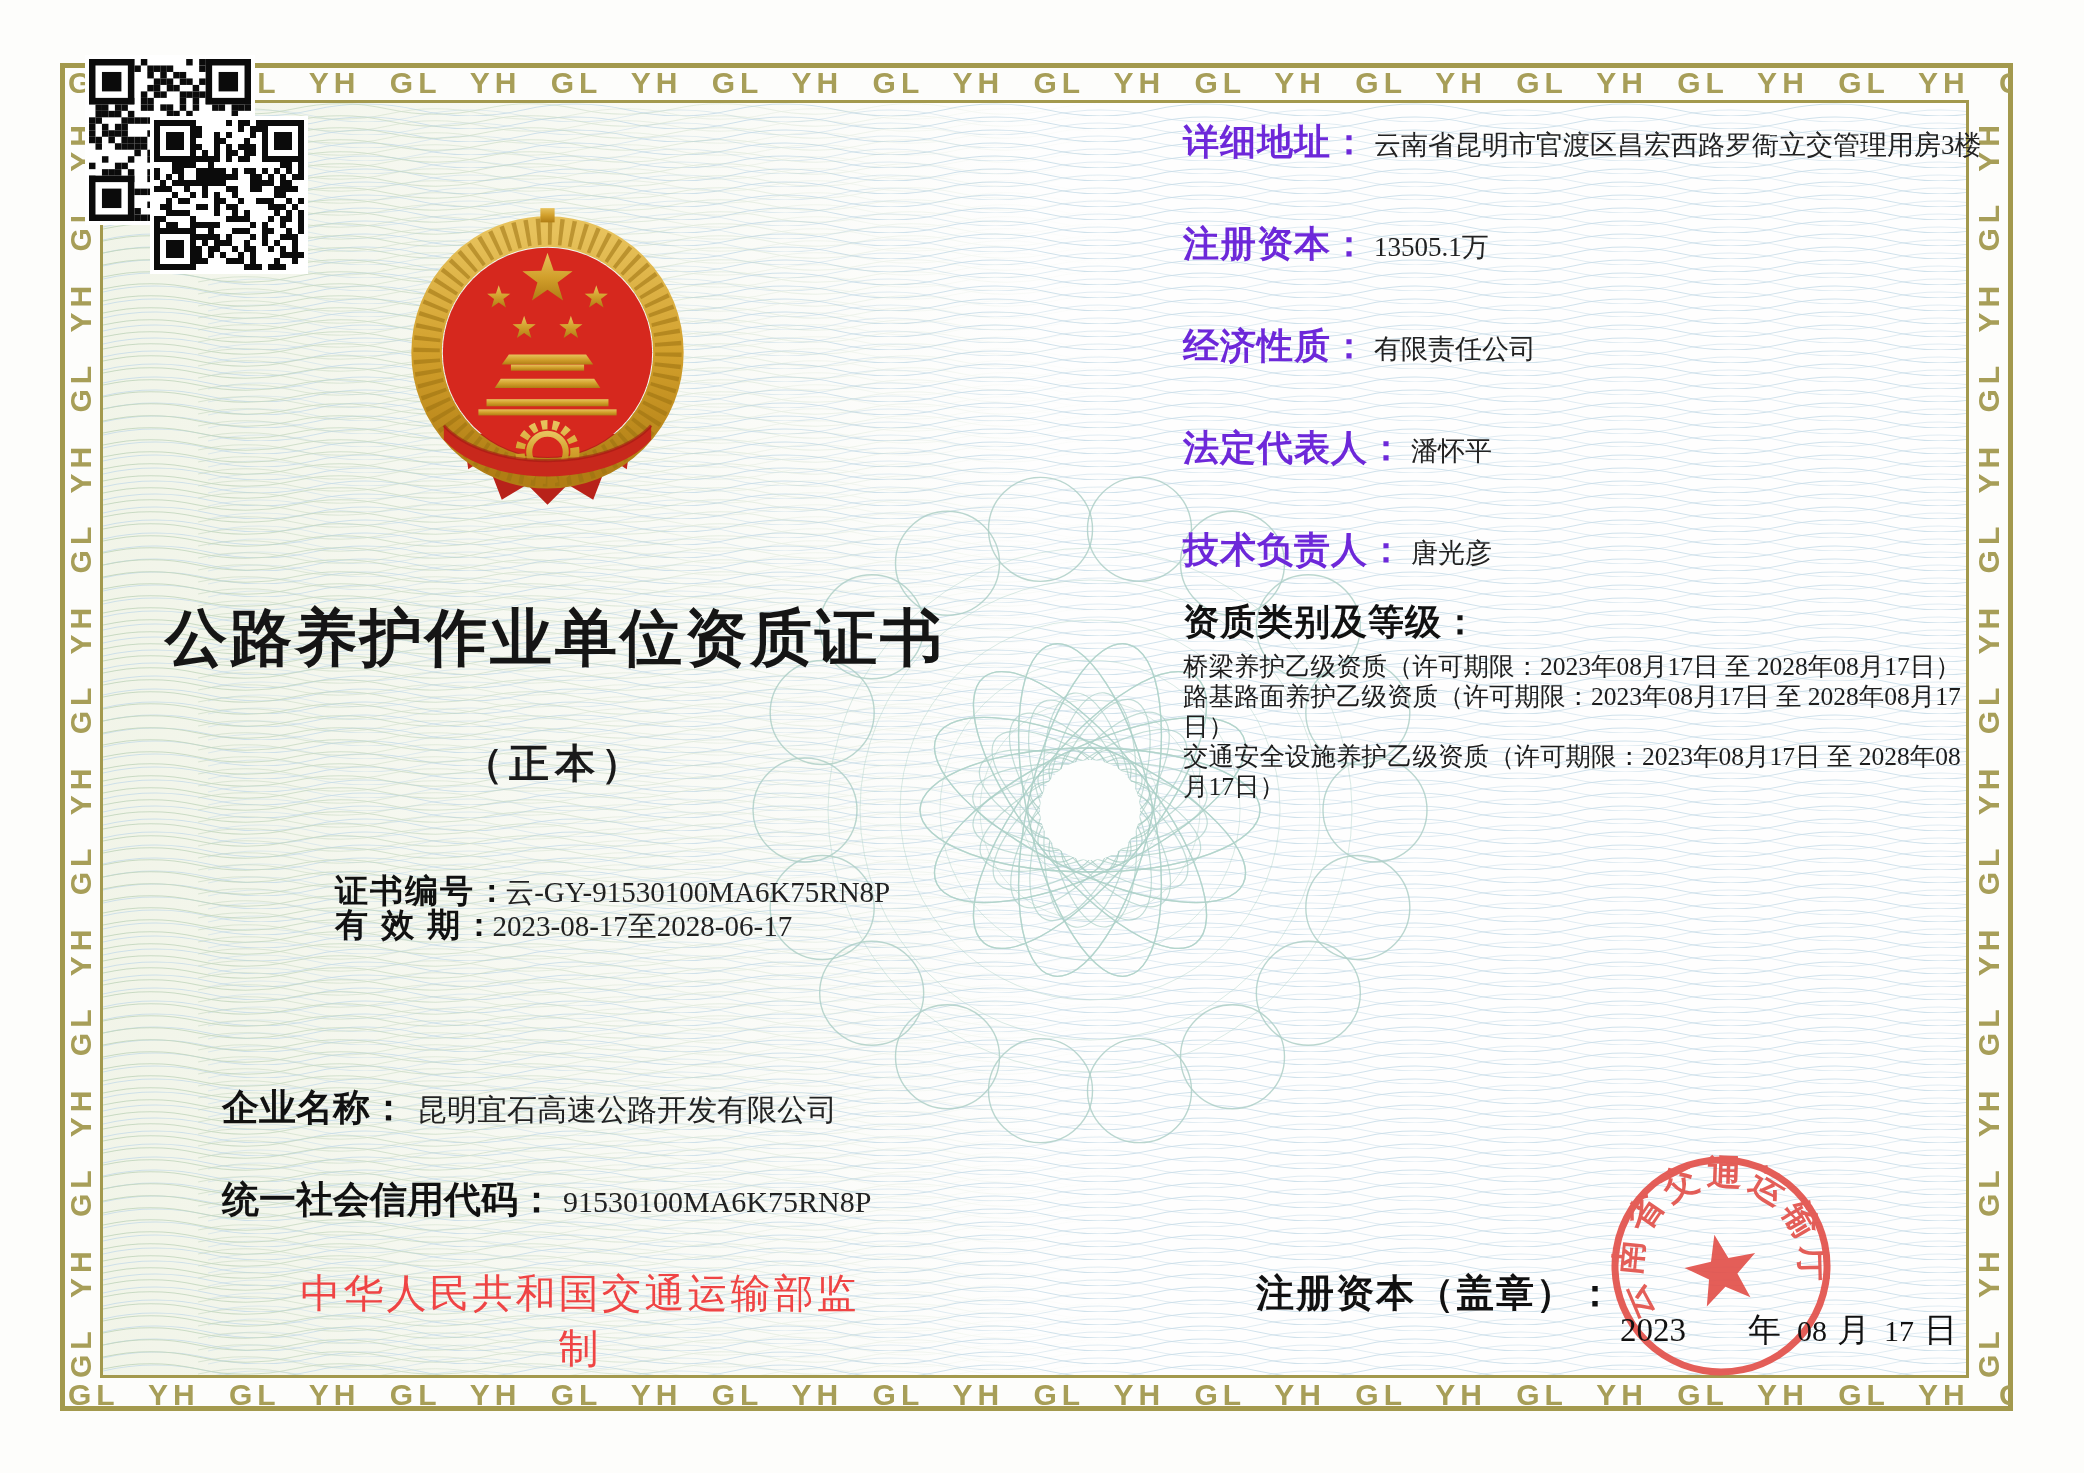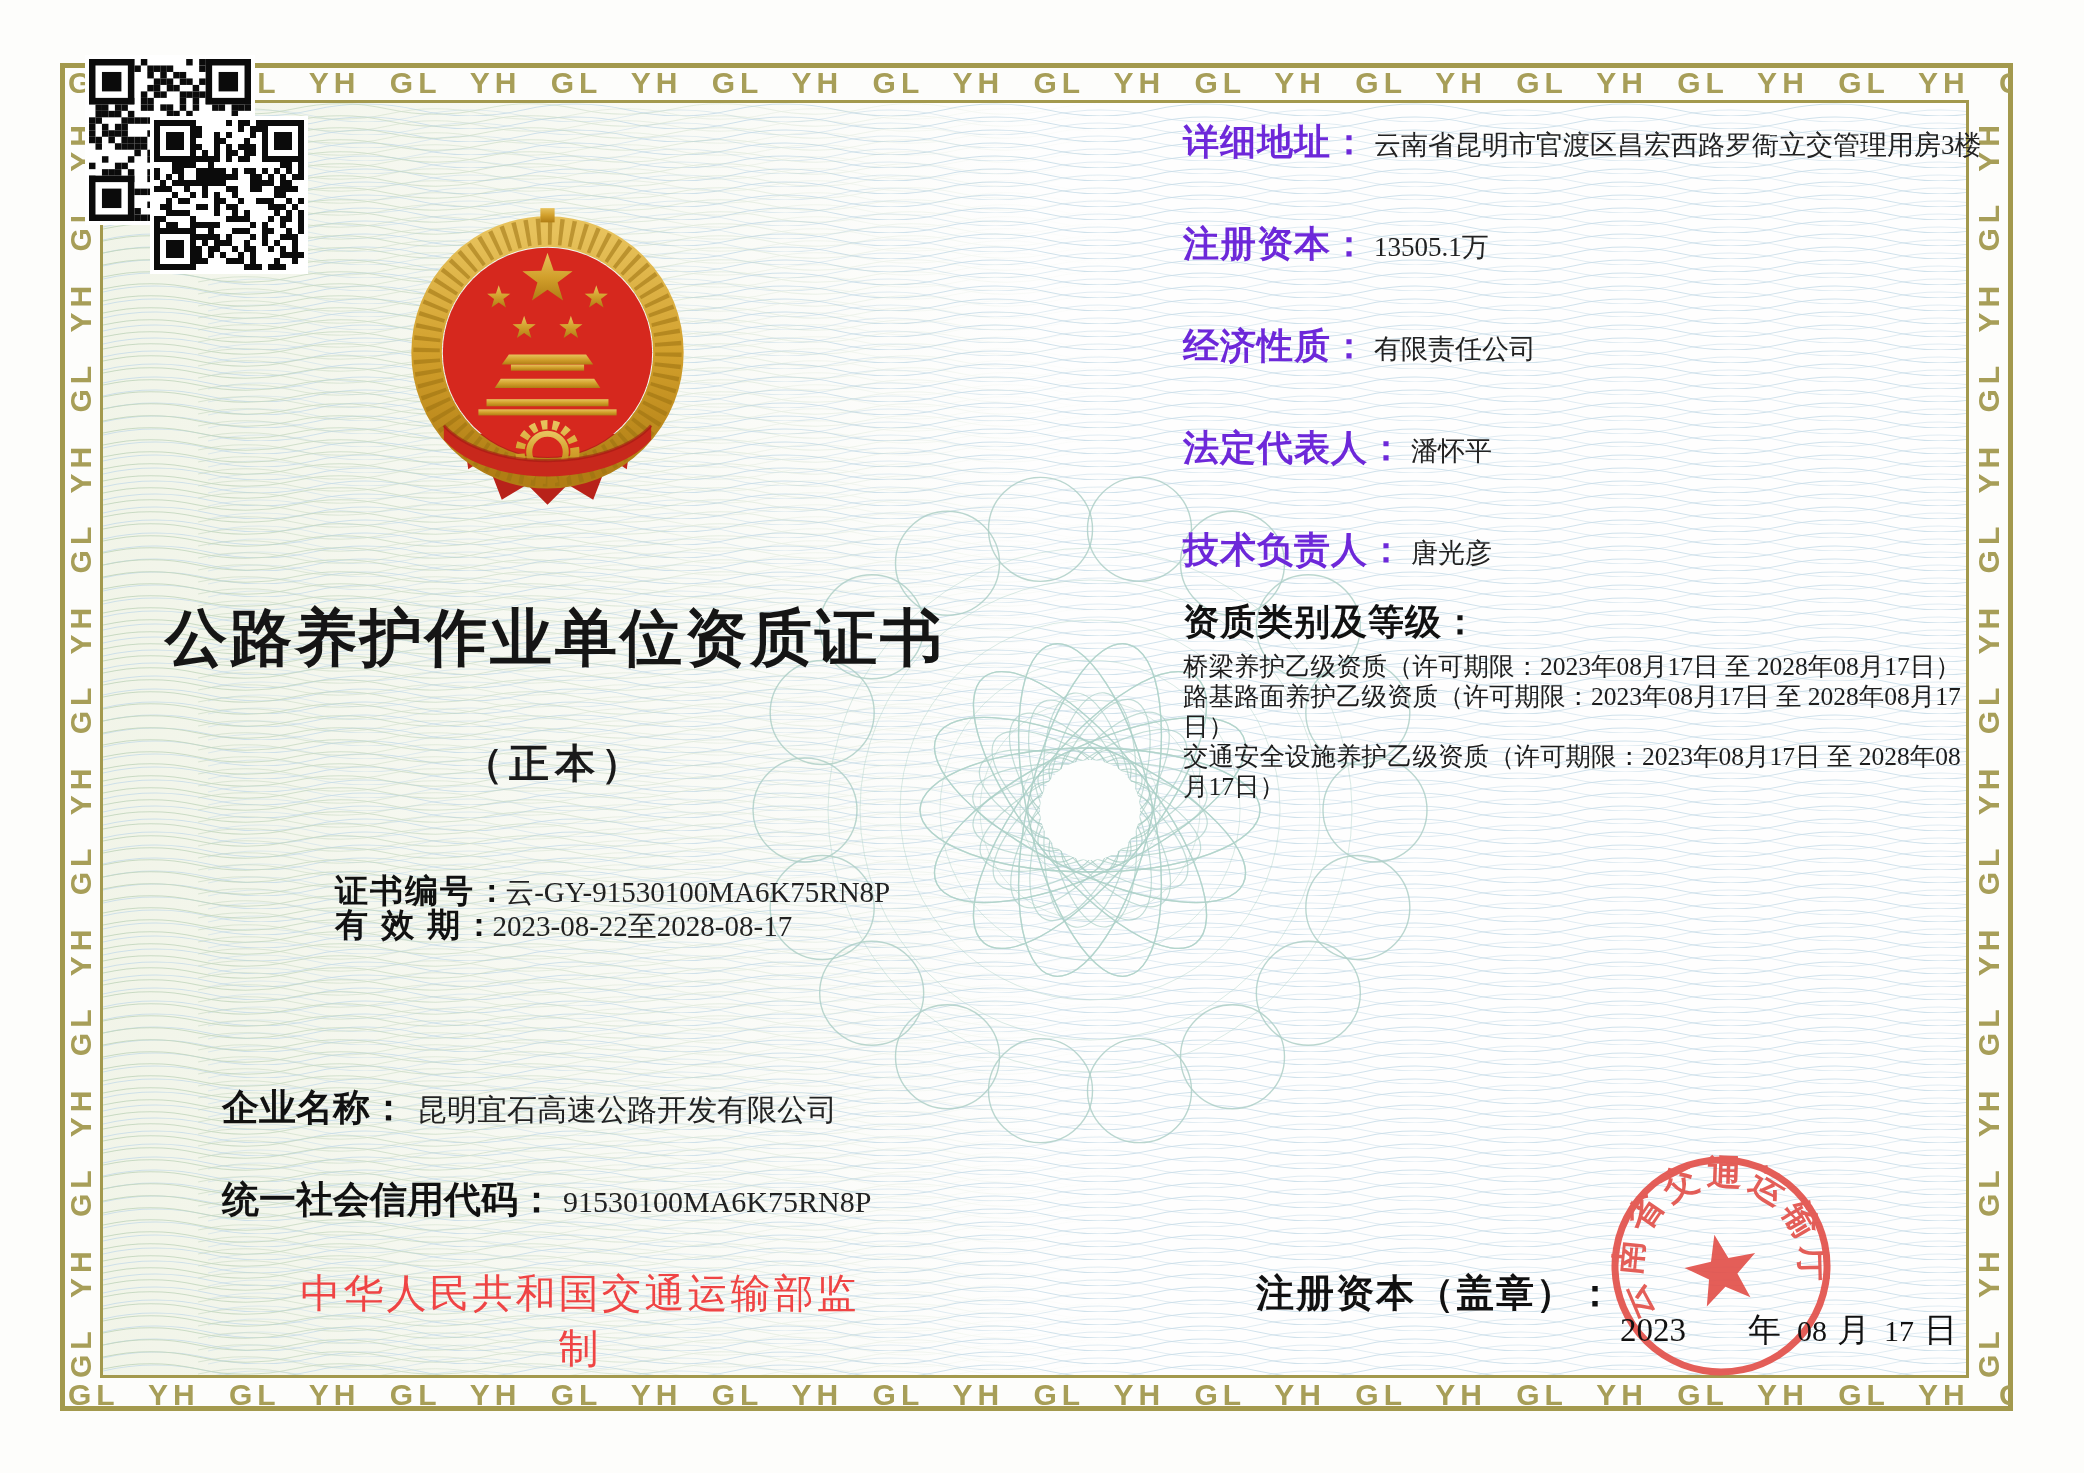--- a/index.html
+++ b/index.html
@@ -706,21 +706,21 @@
 
   <div class="cert-title">公路养护作业单位资质证书</div>
   <div class="copy-type">（正本）</div>
 
   <div class="kv row-certno">
     <span class="k">证书编号 :</span>
     <span class="v serif">云-GY-91530100MA6K75RN8P</span>
   </div>
   <div class="kv row-validity">
     <span class="k">有 效 期 :</span>
-    <span class="v serif">2023-08-22至2028-08-17</span>
+    <span class="v serif">2023-08-17至2028-06-17</span>
   </div>
 
   <div class="kv row-company">
     <span class="k">企业名称：</span>
     <span class="v serif">昆明宜石高速公路开发有限公司</span>
   </div>
   <div class="kv row-credit">
     <span class="k">统一社会信用代码：</span>
     <span class="v serif">91530100MA6K75RN8P</span>
   </div>

